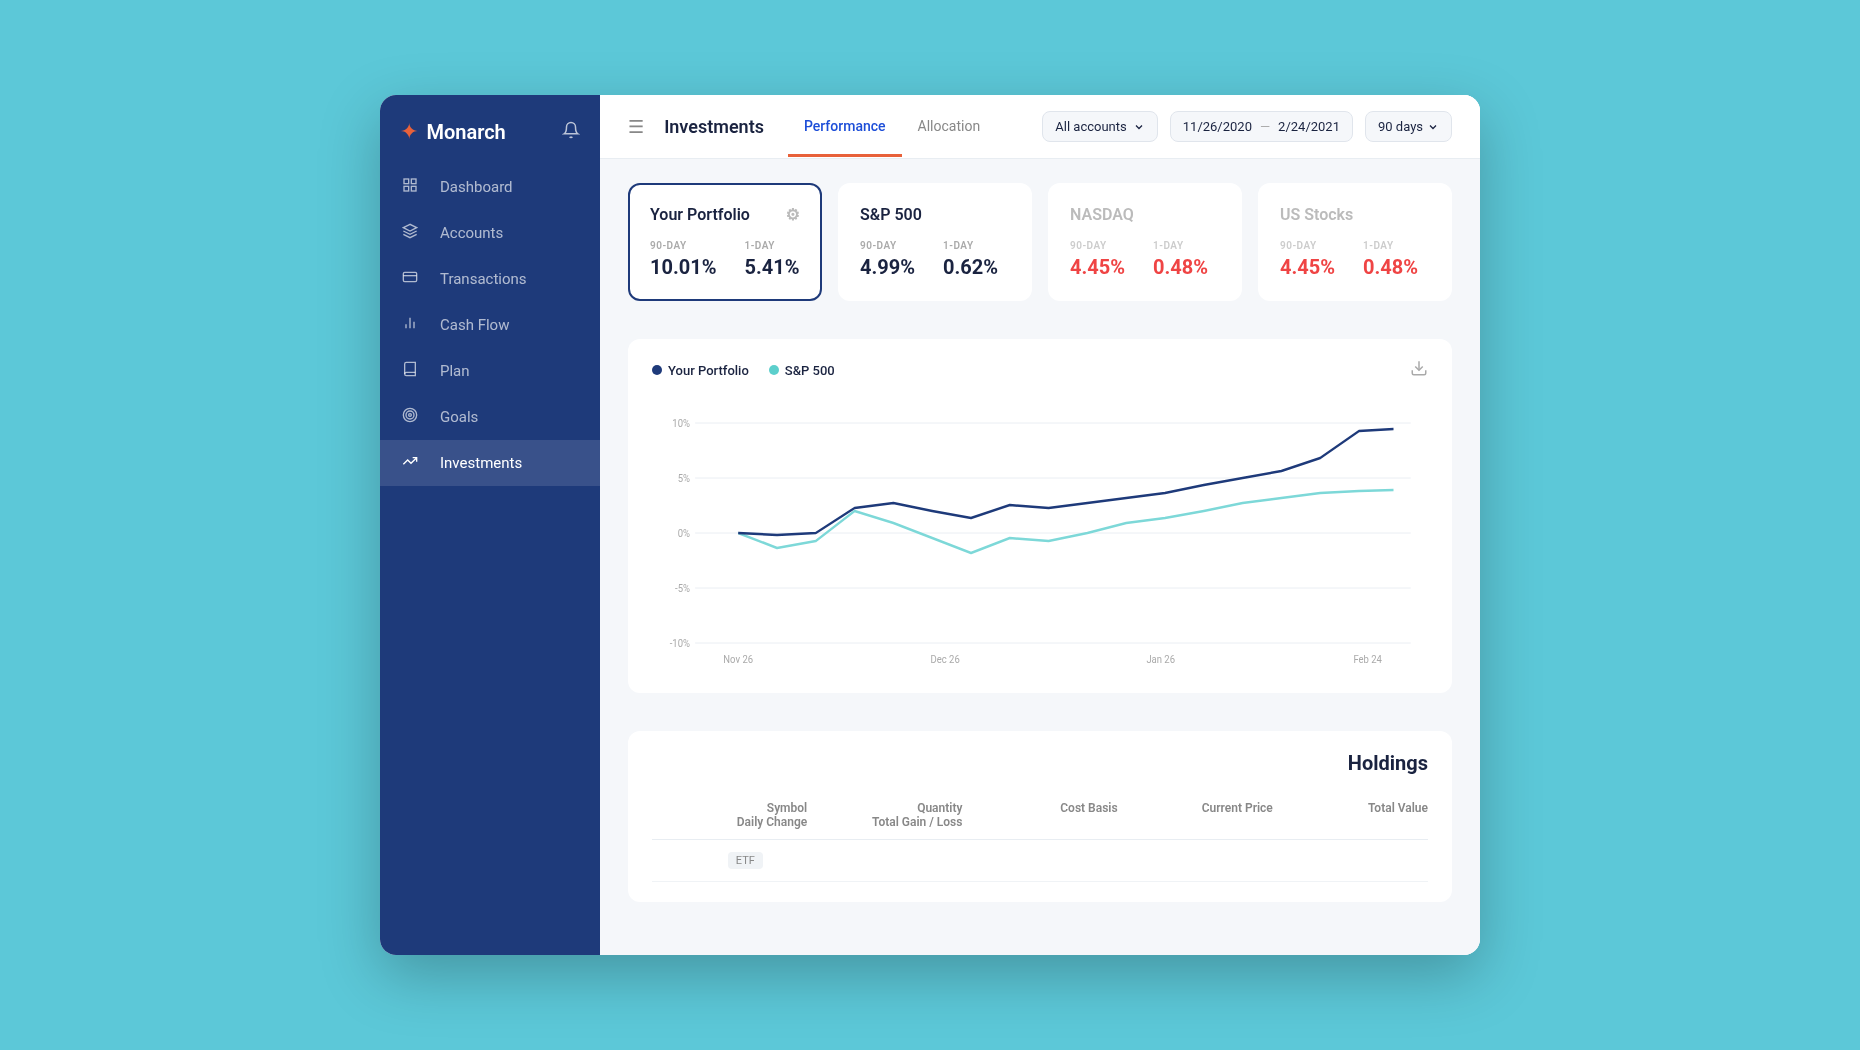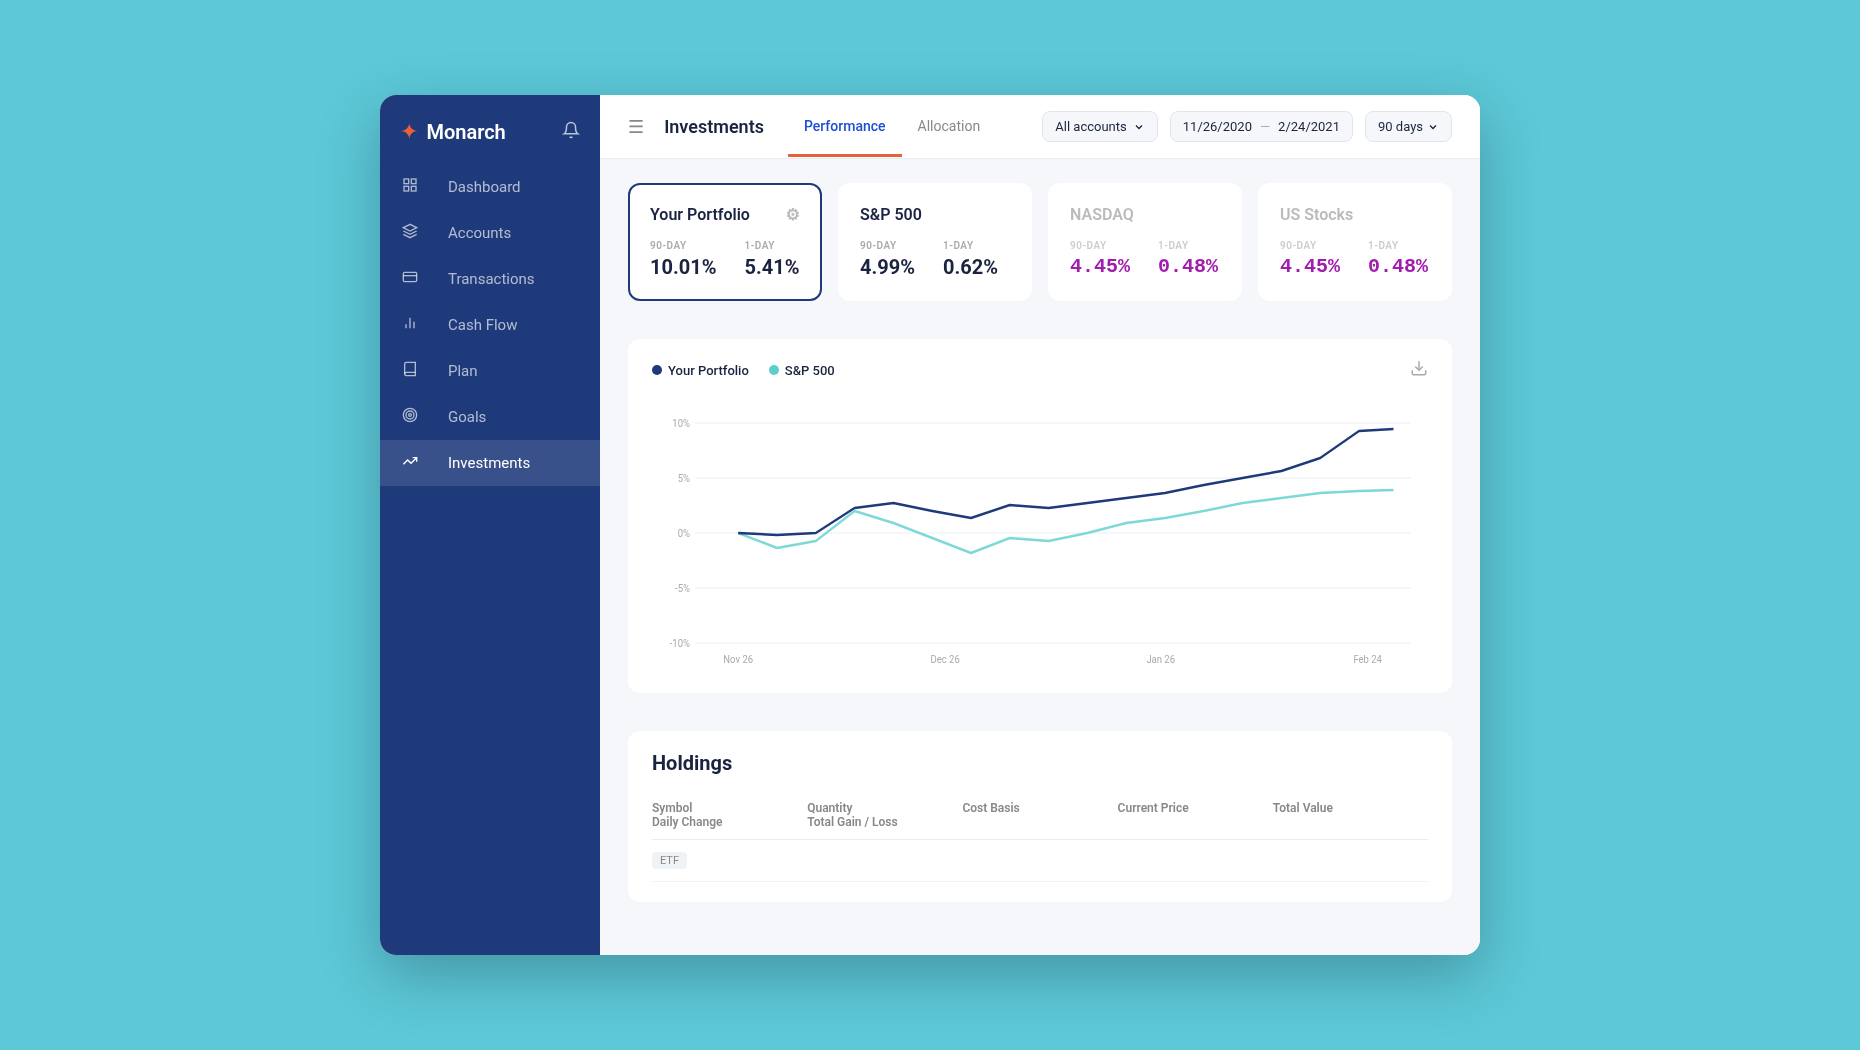--- a/index.html
+++ b/index.html
@@ -51,21 +51,21 @@
       font-weight: 600;
     }
     .bell-icon {
       color: rgba(255,255,255,0.7);
       font-size: 18px;
       cursor: pointer;
     }
     .nav-item {
       display: flex;
       align-items: center;
-      gap: 28px;
+      gap: 20px;
       padding: 13px 20px;
       color: rgba(255,255,255,0.65);
       cursor: pointer;
       font-size: 15px;
       border-radius: 0;
       transition: background 0.15s;
     }
     .nav-item.active {
       background: rgba(255,255,255,0.12);
       color: #fff;
@@ -217,22 +217,21 @@
       font-weight: 700;
       color: #1a2340;
     }
     .card.dimmed .card-title {
       color: #bbb;
     }
     .card.dimmed .metric-label {
       color: #ccc;
     }
     .card.dimmed .metric-value {
-      color: #a21caf;
-      font-family: Liberation Mono, monospace;
+      color: #ef4444;
     }
     
     .chart-card {
       background: #fff;
       border-radius: 12px;
       padding: 20px 24px;
     }
     .chart-legend {
       display: flex;
       align-items: center;
@@ -264,20 +263,21 @@
     }
     svg.chart-svg {
       width: 100%;
       height: 100%;
     }
     
     .holdings-section {
       background: #fff;
       border-radius: 12px;
       padding: 20px 24px;
+      text-align: right;
     }
     .holdings-title {
       font-size: 20px;
       font-weight: 700;
       color: #1a2340;
       margin-bottom: 16px;
     }
     .table-header {
       display: grid;
       grid-template-columns: 1fr 1fr 1fr 1fr 1fr;

